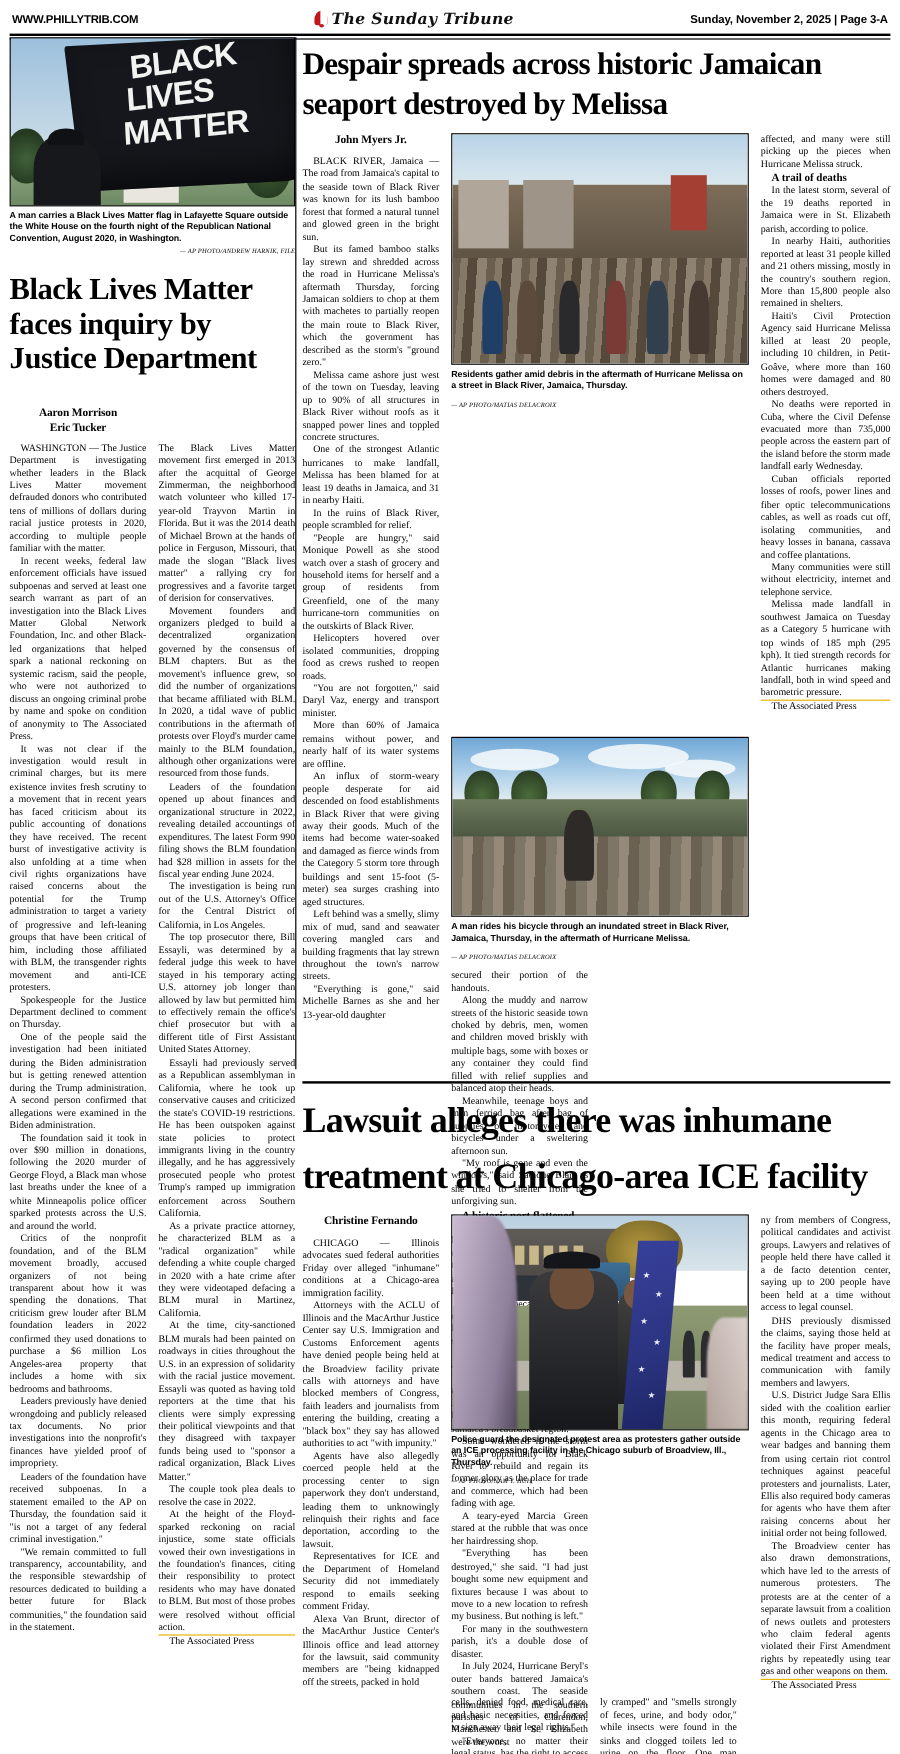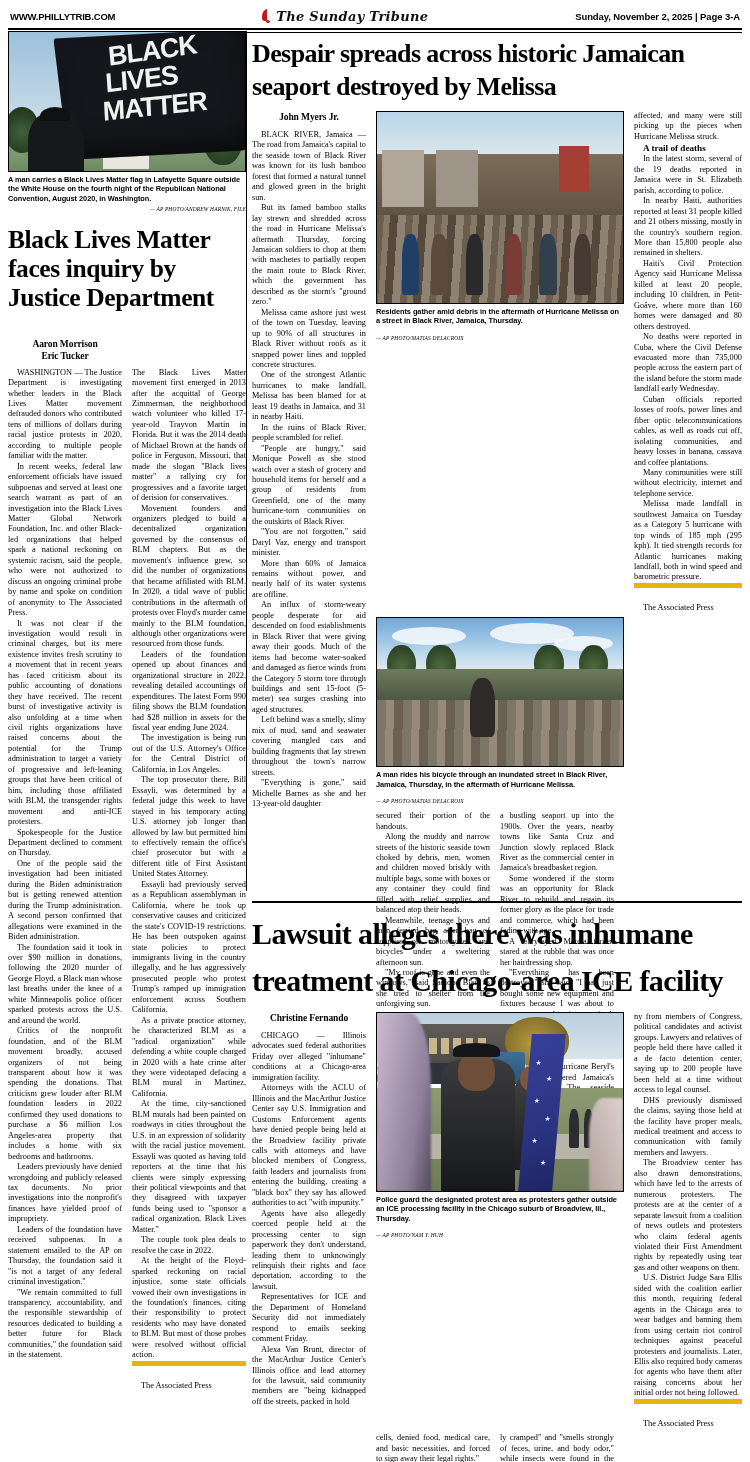--- a/index.html
+++ b/index.html
@@ -275,23 +275,23 @@
   .col p.noind { text-indent: 0; }
   .subhead {
     font-family: "Liberation Serif", serif;
     font-weight: bold;
     font-size: 9.2px;
     line-height: 12px;
     margin: 3px 0 0 0;
     text-indent: 0;
   }
   .endline {
-    border-top: 5px solid #eab308;
+    border-top: 1px solid #eab308;
     margin-top: 5px;
-    padding-top: 15px;
+    padding-top: 0;
     font-size: 8.4px;
     text-indent: 0;
   }
   .gut { width: 10px; flex: 0 0 10px; }
 
   .sectrule { border-top: 2.2px solid #000; margin: 8px 0 0 0; }
 </style>
 </head>
 <body>
 
@@ -383,20 +383,21 @@
 
         <div class="col" style="width:114px;">
           <div class="byline">John Myers Jr.</div>
           <div style="height:7px"></div>
           <p>BLACK RIVER, Jamaica — The road from Jamaica's capital to the seaside town of Black River was known for its lush bamboo forest that formed a natural tunnel and glowed green in the bright sun.</p>
           <p>But its famed bamboo stalks lay strewn and shredded across the road in Hurricane Melissa's aftermath Thursday, forcing Jamaican soldiers to chop at them with machetes to partially reopen the main route to Black River, which the government has described as the storm's "ground zero."</p>
           <p>Melissa came ashore just west of the town on Tuesday, leaving up to 90% of all structures in Black River without roofs as it snapped power lines and toppled concrete structures.</p>
           <p>One of the strongest Atlantic hurricanes to make landfall, Melissa has been blamed for at least 19 deaths in Jamaica, and 31 in nearby Haiti.</p>
           <p>In the ruins of Black River, people scrambled for relief.</p>
           <p>"People are hungry," said Monique Powell as she stood watch over a stash of grocery and household items for herself and a group of residents from Greenfield, one of the many hurricane-torn communities on the outskirts of Black River.</p>
+          <p>Helicopters hovered over isolated communities, dropping food as crews rushed to reopen roads.</p>
           <p>"You are not forgotten," said Daryl Vaz, energy and transport minister.</p>
           <p>More than 60% of Jamaica remains without power, and nearly half of its water systems are offline.</p>
           <p>An influx of storm-weary people desperate for aid descended on food establishments in Black River that were giving away their goods. Much of the items had become water-soaked and damaged as fierce winds from the Category 5 storm tore through buildings and sent 15-foot (5-meter) sea surges crashing into aged structures.</p>
           <p>Left behind was a smelly, slimy mix of mud, sand and seawater covering mangled cars and building fragments that lay strewn throughout the town's narrow streets.</p>
           <p>"Everything is gone," said Michelle Barnes as she and her 13-year-old daughter</p>
         </div>
         <div class="gut"></div>
 
         <div style="width:366px;">
 
@@ -431,21 +432,21 @@
               <p>Haiti's Civil Protection Agency said Hurricane Melissa killed at least 20 people, including 10 children, in Petit-Goâve, where more than 160 homes were damaged and 80 others destroyed.</p>
               <p>No deaths were reported in Cuba, where the Civil Defense evacuated more than 735,000 people across the eastern part of the island before the storm made landfall early Wednesday.</p>
               <p>Cuban officials reported losses of roofs, power lines and fiber optic telecommunications cables, as well as roads cut off, isolating communities, and heavy losses in banana, cassava and coffee plantations.</p>
               <p>Many communities were still without electricity, internet and telephone service.</p>
               <p>Melissa made landfall in southwest Jamaica on Tuesday as a Category 5 hurricane with top winds of 185 mph (295 kph). It tied strength records for Atlantic hurricanes making landfall, both in wind speed and barometric pressure.</p>
               <p class="endline">The Associated Press</p>
             </div>
           </div>
 
           <div style="display:flex; margin-top:4px;">
-            <div style="width:248px;">
+            <div style="width:248px;margin-top:16px;">
               <div class="photo jam2">
                 <div class="jam2-sky"></div>
                 <div class="jam2-cloud" style="left:6%; top:6%; width:30%; height:12%;"></div>
                 <div class="jam2-cloud" style="left:46%; top:3%; width:34%; height:14%;"></div>
                 <div class="jam2-cloud" style="left:72%; top:12%; width:24%; height:10%;"></div>
                 <div class="jam2-tree" style="left:4%;"></div>
                 <div class="jam2-tree" style="left:20%;"></div>
                 <div class="jam2-tree" style="left:64%;"></div>
                 <div class="jam2-tree" style="left:82%;"></div>
                 <div class="jam2-band"></div>
@@ -454,21 +455,21 @@
               </div>
               <div class="caption">A man rides his bicycle through an inundated street in Black River, Jamaica, Thursday, in the aftermath of Hurricane Melissa.</div>
               <div class="caption" style="display:inline;">
                 <span class="credit">— AP PHOTO/MATIAS DELACROIX</span>
               </div>
             </div>
             <div class="gut"></div>
             <div class="col" style="width:108px;"></div>
           </div>
 
-          <div style="display:flex; margin-top:4px;">
+          <div style="display:flex; margin-top:4px;flex-direction:column;">
             <div class="col" style="width:114px;">
               <p class="noind">secured their portion of the handouts.</p>
               <p>Along the muddy and narrow streets of the historic seaside town choked by debris, men, women and children moved briskly with multiple bags, some with boxes or any container they could find filled with relief supplies and balanced atop their heads.</p>
               <p>Meanwhile, teenage boys and men ferried bag after bag of supplies on motorcycles and bicycles under a sweltering afternoon sun.</p>
               <p>"My roof is gone and even the windows," said Sadique Blair as she tried to shelter from the unforgiving sun.</p>
               <p class="subhead">A historic port flattened</p>
               <p>Named after one of Jamaica's longest rivers, Black River is one of the island's oldest towns and the first to have electricity, according to Jamaica's National Heritage Trust.</p>
               <p>Black River became the capital of the southern parish of St. Elizabeth in the late 1770s and served as</p>
             </div>
             <div class="gut"></div>
@@ -544,22 +545,22 @@
             </div>
             <div class="caption">Police guard the designated protest area as protesters gather outside an ICE processing facility in the Chicago suburb of Broadview, Ill., Thursday.</div>
             <div class="caption" style="display:inline;">
               <span class="credit">— AP PHOTO/NAM Y. HUH</span>
             </div>
           </div>
           <div class="gut"></div>
           <div class="col" style="width:108px;">
             <p class="noind">ny from members of Congress, political candidates and activist groups. Lawyers and relatives of people held there have called it a de facto detention center, saying up to 200 people have been held at a time without access to legal counsel.</p>
             <p>DHS previously dismissed the claims, saying those held at the facility have proper meals, medical treatment and access to communication with family members and lawyers.</p>
+            <p>U.S. District Judge Sara Ellis sided with the coalition earlier this month, requiring federal agents in the Chicago area to wear badges and banning them from using certain riot control techniques against peaceful protesters and journalists. Later, Ellis also required body cameras for agents who have them after raising concerns about her initial order not being followed.</p>
             <p>The Broadview center has also drawn demonstrations, which have led to the arrests of numerous protesters. The protests are at the center of a separate lawsuit from a coalition of news outlets and protesters who claim federal agents violated their First Amendment rights by repeatedly using tear gas and other weapons on them.</p>
-            <p>U.S. District Judge Sara Ellis sided with the coalition earlier this month, requiring federal agents in the Chicago area to wear badges and banning them from using certain riot control techniques against peaceful protesters and journalists. Later, Ellis also required body cameras for agents who have them after raising concerns about her initial order not being followed.</p>
             <p class="endline">The Associated Press</p>
           </div>
         </div>
 
         <div style="display:flex; margin-top:4px;">
           <div class="col" style="width:114px;">
             <p class="noind">cells, denied food, medical care, and basic necessities, and forced to sign away their legal rights."</p>
             <p>"Everyone, no matter their legal status, has the right to access counsel and to not be subject to horrific and inhumane conditions," she said.</p>
 
           </div>

